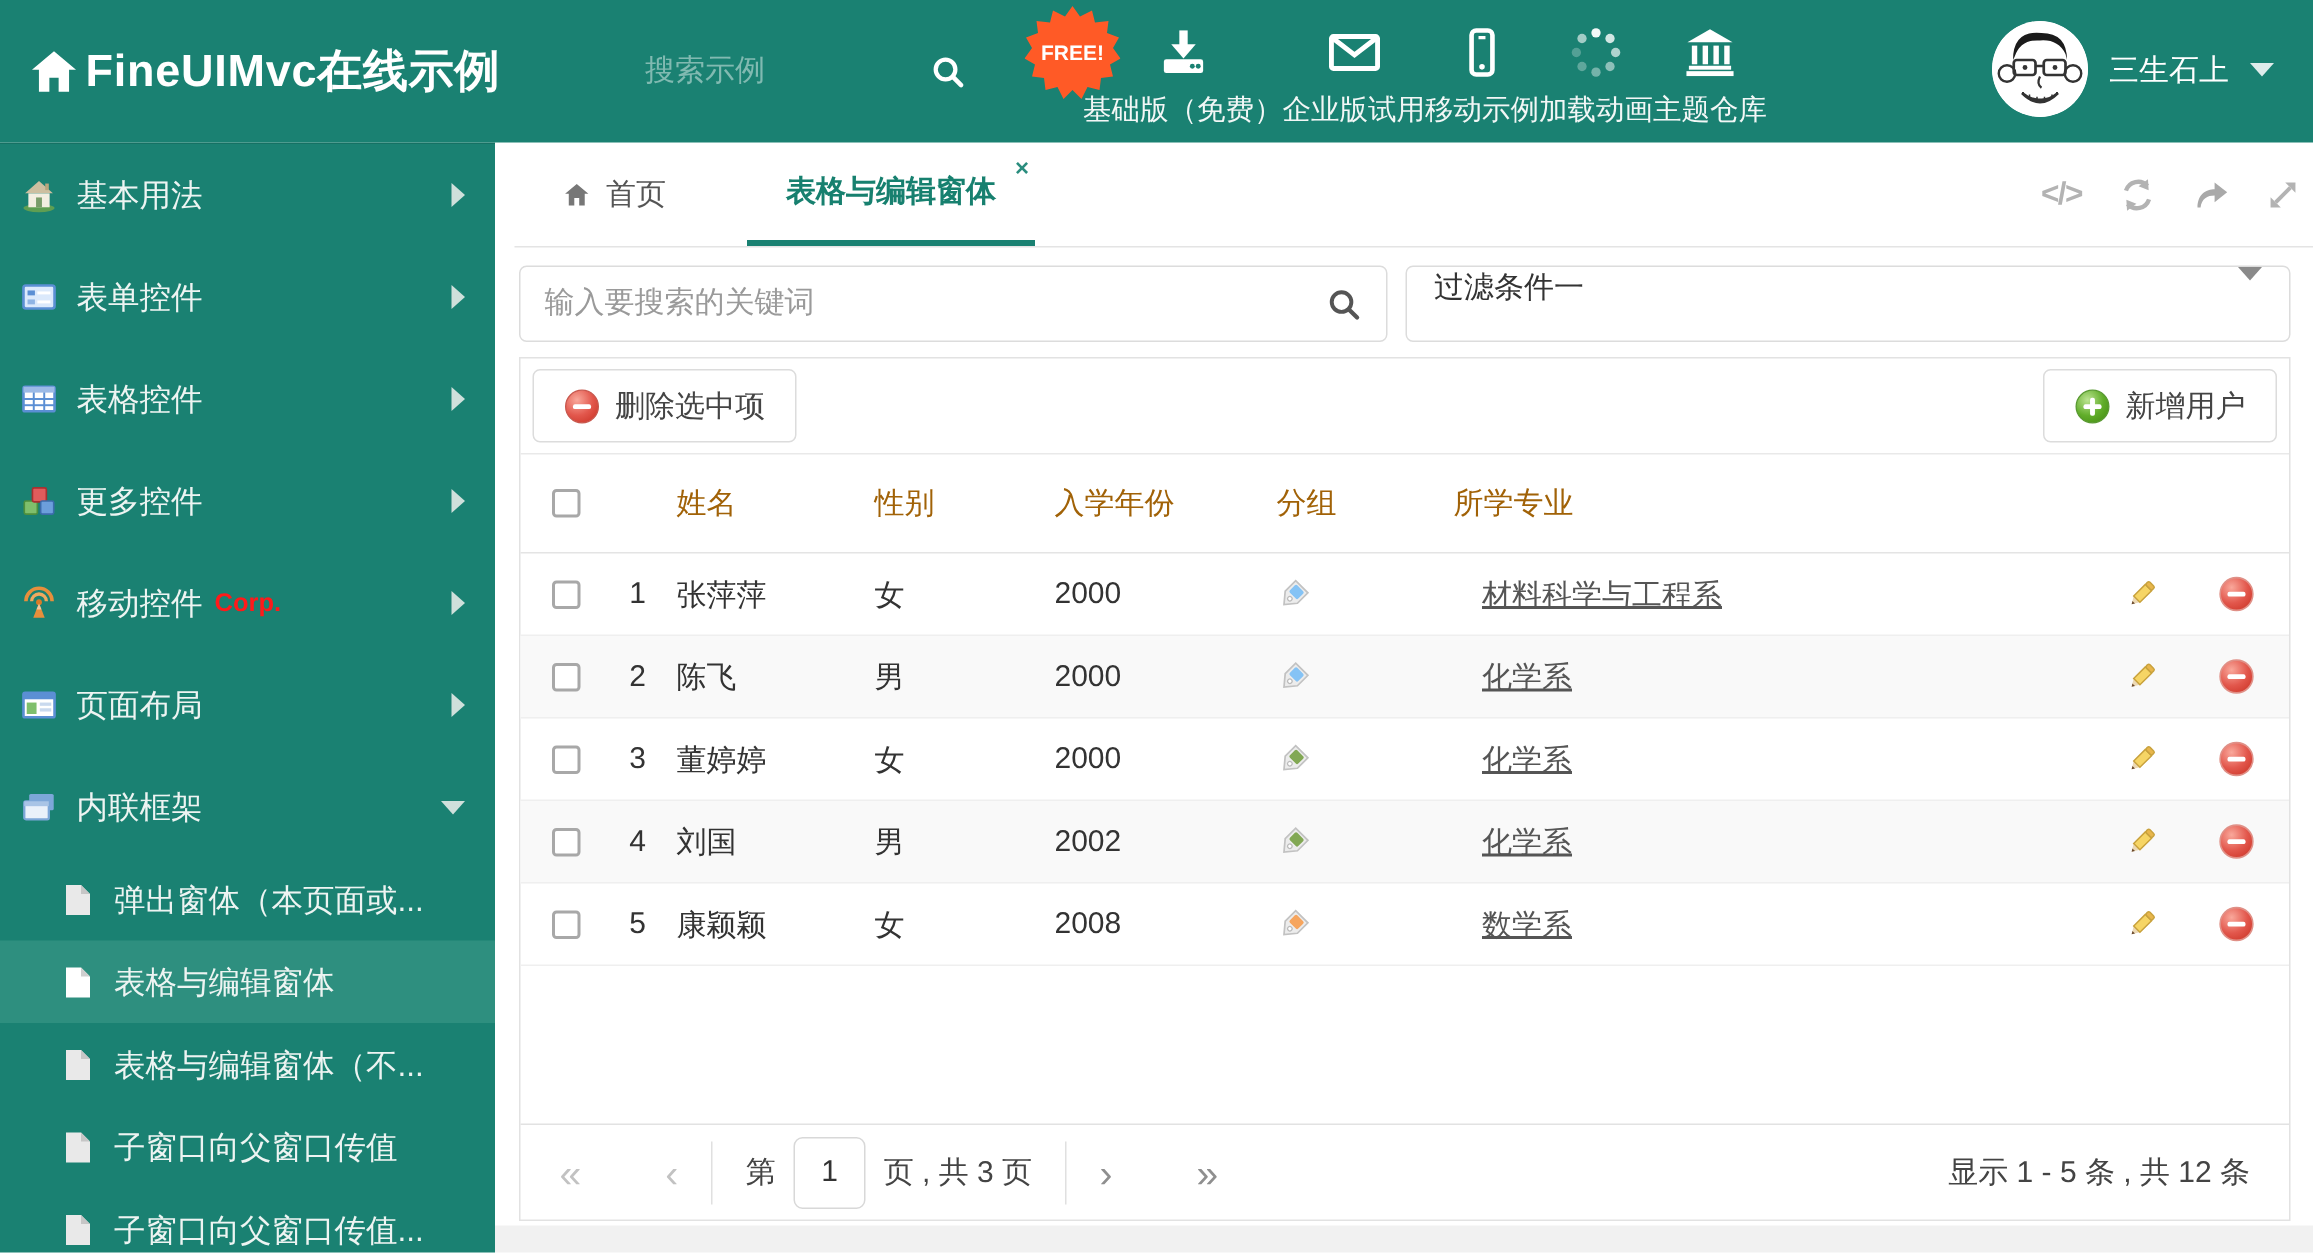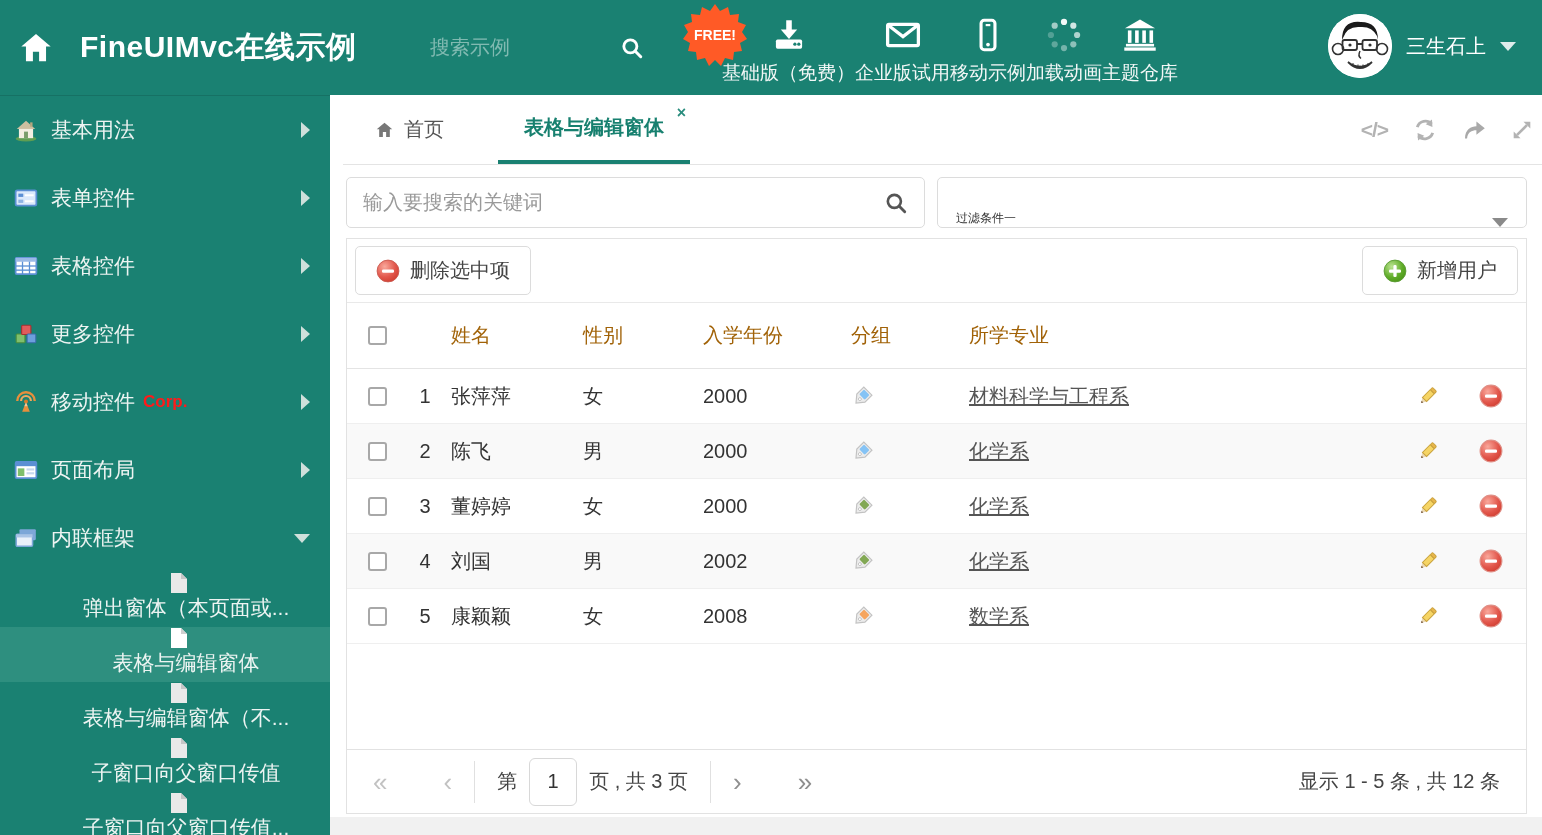--- a/index.html
+++ b/index.html
@@ -3,21 +3,21 @@
 <meta charset="utf-8">
 <style>
   * { box-sizing: border-box; margin: 0; padding: 0; }
   html,body { width:1542px; height:835px; overflow:hidden; background:#fff;
               font-family:"Liberation Sans","DejaVu Sans",sans-serif; }
 
   
   .header { position:absolute; left:0; top:0; width:1542px; height:95px;
             background:#1a8172; color:#fff; z-index:5; }
   .hd-left { position:absolute; left:18px; top:0; height:95px; display:flex; align-items:center; }
-  .hd-title { font-size:30px; font-weight:bold; margin-left:26px; letter-spacing:.5px; }
+  .hd-title { font-size:30px; font-weight:bold; margin-left:3px; letter-spacing:.5px; }
   .hd-search { position:absolute; left:430px; top:0; height:95px; display:flex; align-items:center; gap:40px; }
   .hd-search input { background:transparent; border:none; outline:none; color:#fff;
                      font-size:20px; width:150px; font-family:inherit; }
   .hd-search input::placeholder { color:rgba(255,255,255,.45); }
   .free-badge { position:absolute; left:683px; top:3px; width:64px; height:64px; z-index:6; }
   .free-badge text { font-size:14px; font-weight:bold; fill:#fff; }
   .hd-nav { position:absolute; left:722px; top:0; height:95px; display:flex; align-items:center; }
   .hd-nav-item { display:flex; flex-direction:column; align-items:center; cursor:pointer; padding-top:4px; }
   .hd-nav-item .ico { height:40px; display:flex; align-items:flex-end; justify-content:center; }
   .hd-nav-item .lbl { font-size:19px; margin-top:7px; color:#f2f7f6; white-space:nowrap; }
@@ -32,21 +32,21 @@
              background:#1a8172; border-top:1px solid rgba(0,0,0,.12); }
   .nav-item { height:68px; display:flex; align-items:center; padding:0 20px 0 14px;
               color:#edf4f2; font-size:21px; cursor:pointer; }
   .nav-item .nico { width:24px; height:24px; margin-right:13px; flex:0 0 auto; }
   .nav-item .corp { color:#ff1a1a; font-size:17px; margin-left:8px; font-weight:bold; }
   .chev-right { width:0; height:0; border-top:8px solid transparent; border-bottom:8px solid transparent;
                 border-left:9px solid #cfe0db; margin-left:auto; }
   .chev-down { width:0; height:0; border-left:8px solid transparent; border-right:8px solid transparent;
                border-top:9px solid #cfe0db; margin-left:auto; }
   .sub-item { height:55px; display:flex; align-items:center; padding-left:42px;
-              color:#edf4f2; font-size:21px; cursor:pointer;flex-direction:column; }
+              color:#edf4f2; font-size:21px; cursor:pointer; }
   .sub-item .fico { width:20px; height:22px; margin-right:14px; flex:0 0 auto; }
   .sub-item.selected { background:#2e8f7f; }
 
   
   .main { position:absolute; left:330px; top:95px; width:1212px; height:740px; background:#fff; }
   .bottom-strip { position:absolute; left:0; top:722px; width:1212px; height:18px; background:#f1f1f1; }
 
   
   .tabbar { position:absolute; left:13px; top:0; width:1212px; height:70px;
             border-bottom:1px solid #e4e4e4; display:flex; align-items:stretch; }
@@ -61,21 +61,21 @@
   .tab-tools .t-ico { color:#b3b3b3; cursor:pointer; display:flex; align-items:center; }
   .code-glyph { font-size:21px; font-weight:bold; letter-spacing:-1px; }
 
   
   .filter-row { position:absolute; left:16px; top:82px; width:1181px; height:51px; display:flex; gap:12px; }
   .search-box { width:579px; border:1px solid #dcdcdc; border-radius:5px; display:flex;
                 align-items:center; padding:0 16px; background:#fff; }
   .search-box input { flex:1; border:none; outline:none; font-size:20px; color:#333; font-family:inherit; }
   .search-box input::placeholder { color:#9a9a9a; }
   .dropdown { flex:1; border:1px solid #dcdcdc; border-radius:5px; display:flex;
-              align-items:flex-end; padding:0 18px; font-size:12px; color:#333; cursor:pointer; }
+              align-items:flex-start; padding:0 18px; font-size:20px; color:#333; cursor:pointer; }
   .dropdown .caret { margin-left:auto; width:0; height:0; border-left:8px solid transparent;
                      border-right:8px solid transparent; border-top:9px solid #8a8a8a; }
 
   
   .panel { position:absolute; left:16px; top:143px; width:1181px; height:576px;
            border:1px solid #e2e2e2; display:flex; flex-direction:column; background:#fff; }
   .toolbar { flex:0 0 64px; border-bottom:1px solid #e9e9e9; display:flex; align-items:center;
              justify-content:space-between; padding:0 8px; }
   .btn { display:inline-flex; align-items:center; gap:10px; height:49px; padding:0 20px;
          background:#fff; border:1px solid #dcdcdc; border-radius:5px; font-size:20px;
@@ -83,21 +83,21 @@
 
   .gridcols { display:grid; grid-template-columns:58px 40px 132px 120px 148px 118px 1fr 56px 70px;
               align-items:center; }
   .thead { flex:0 0 66px; border-bottom:1px solid #e4e4e4; font-size:20px; color:#a16207; }
   .trow  { flex:0 0 55px; border-bottom:1px solid #efefef; font-size:20px; color:#333; }
   .trow.alt { background:#f9f9f9; }
   .cell-pad { padding-left:6px; }
   .cb { width:19px; height:19px; border:2px solid #a8a8a8; border-radius:3px;
         margin-left:21px; background:#fff; cursor:pointer; }
   .idx { text-align:center; }
-  .link { color:#555; text-decoration:underline; cursor:pointer; }
+  .link { color:#555; text-decoration:underline; cursor:pointer;margin-left:19px; }
   .act { display:flex; justify-content:center; cursor:pointer; }
   .filler { flex:1 1 auto; }
 
   
   .pager { flex:0 0 64px; border-top:1px solid #e2e2e2; display:flex; align-items:center;
            padding:0 26px; font-size:20px; color:#444; }
   .pg-arrow { font-size:26px; line-height:1; cursor:pointer; }
   .pg-dis { color:#c2c2c2; }
   .pg-en  { color:#8f8f8f; }
   .pg-div { width:1px; height:42px; background:#e0e0e0; margin:0 22px; }

